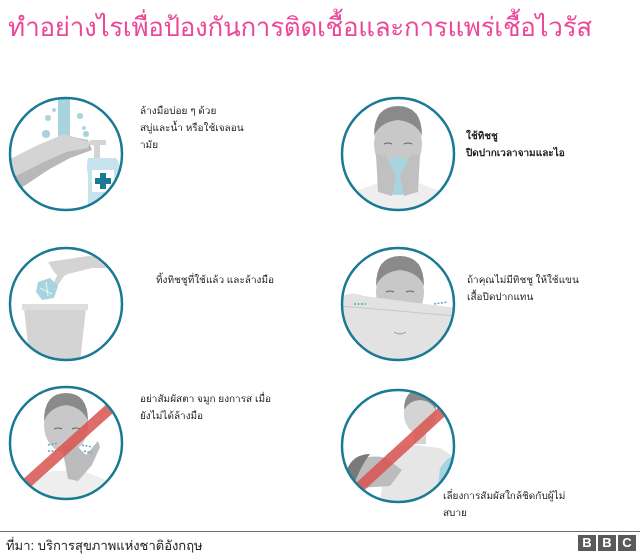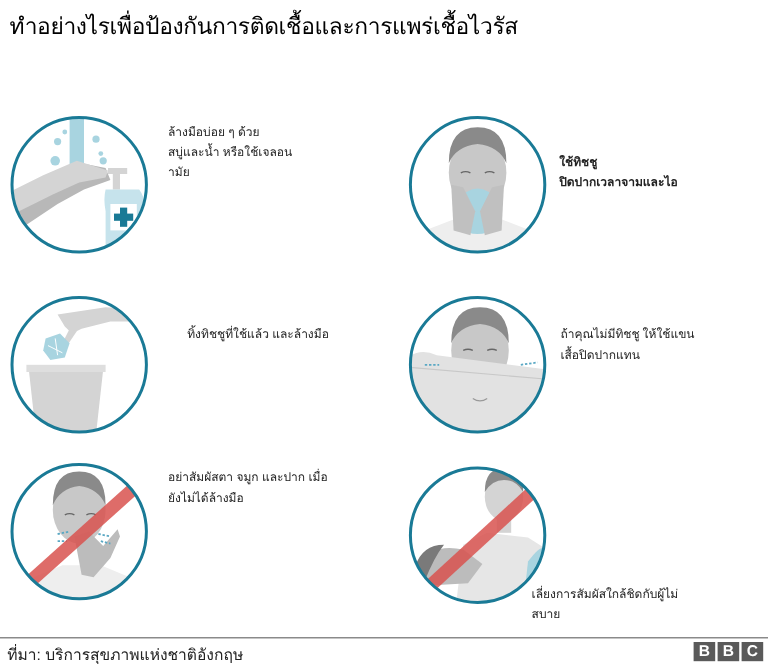--- a/index.html
+++ b/index.html
@@ -1,21 +1,21 @@
 <!DOCTYPE html>
 <html><head>
   <meta charset="utf-8">
   <style>
     * { box-sizing: border-box; margin: 0; padding: 0; }
     html, body { width: 640px; height: 554px; background: #ffffff; overflow: hidden; }
     body { position: relative; font-family: "Liberation Sans", "DejaVu Sans", sans-serif; color: #222222; }
 
     .title {
       position: absolute; left: 8px; top: 6px;
-      font-size: 19px; font-weight: normal; color: #000000;
+      font-size: 26px; font-weight: normal; color: #ec4899;
       letter-spacing: -0.3px; white-space: nowrap;
     }
     .icon-circle {
       position: absolute; width: 116px; height: 116px;
     }
     .icon-circle svg { width: 116px; height: 116px; display: block; }
 
     .caption {
       position: absolute; font-size: 10px; line-height: 17px; color: #222222;
       white-space: pre-line;
@@ -150,21 +150,21 @@
       <ellipse cx="58" cy="40" rx="22" ry="28" fill="#c8c8c8"></ellipse>
       <path d="M36 36 Q36 8 58 8 Q80 8 80 36 Q74 22 58 20 Q42 22 36 36 Z" fill="#8a8a8a"></path>
       <path d="M46 44 Q50 42 54 44 M64 44 Q68 42 72 44" stroke="#666" stroke-width="1.2" fill="none"></path>
       <path d="M54 62 L66 58 L78 70 L90 56 L92 62 L84 80 L70 96 L60 94 Z" fill="#bcbcbc"></path>
       <path d="M40 60 L50 58 M40 66 L48 66 M74 60 L84 62 M76 66 L84 68" stroke="#5aa8c4" stroke-width="1.5" stroke-dasharray="2 1.5"></path>
       <line x1="10" y1="106" x2="108" y2="18" stroke="#d9534f" stroke-width="11" opacity="0.85"></line>
     </g>
     <circle cx="58" cy="58" r="56" fill="none" stroke="#1a7a96" stroke-width="2.5"></circle>
   </svg>
 </div>
-<div class="caption" style="left:140px; top:390px;">อย่าสัมผัสตา จมูก และปาก เมื่อ
+<div class="caption" style="left:140px; top:390px;">อย่าสัมผัสตา จมูก ยงการส เมื่อ
 ยังไม่ได้ล้างมือ</div>
 
 <div class="icon-circle" style="left:340px; top:388px;">
   <svg viewBox="0 0 116 116">
     <defs>
         <clipPath id="c6">
           <circle cx="58" cy="58" r="56"></circle>
         </clipPath>
       </defs>
     <g clip-path="url(#c6)">

